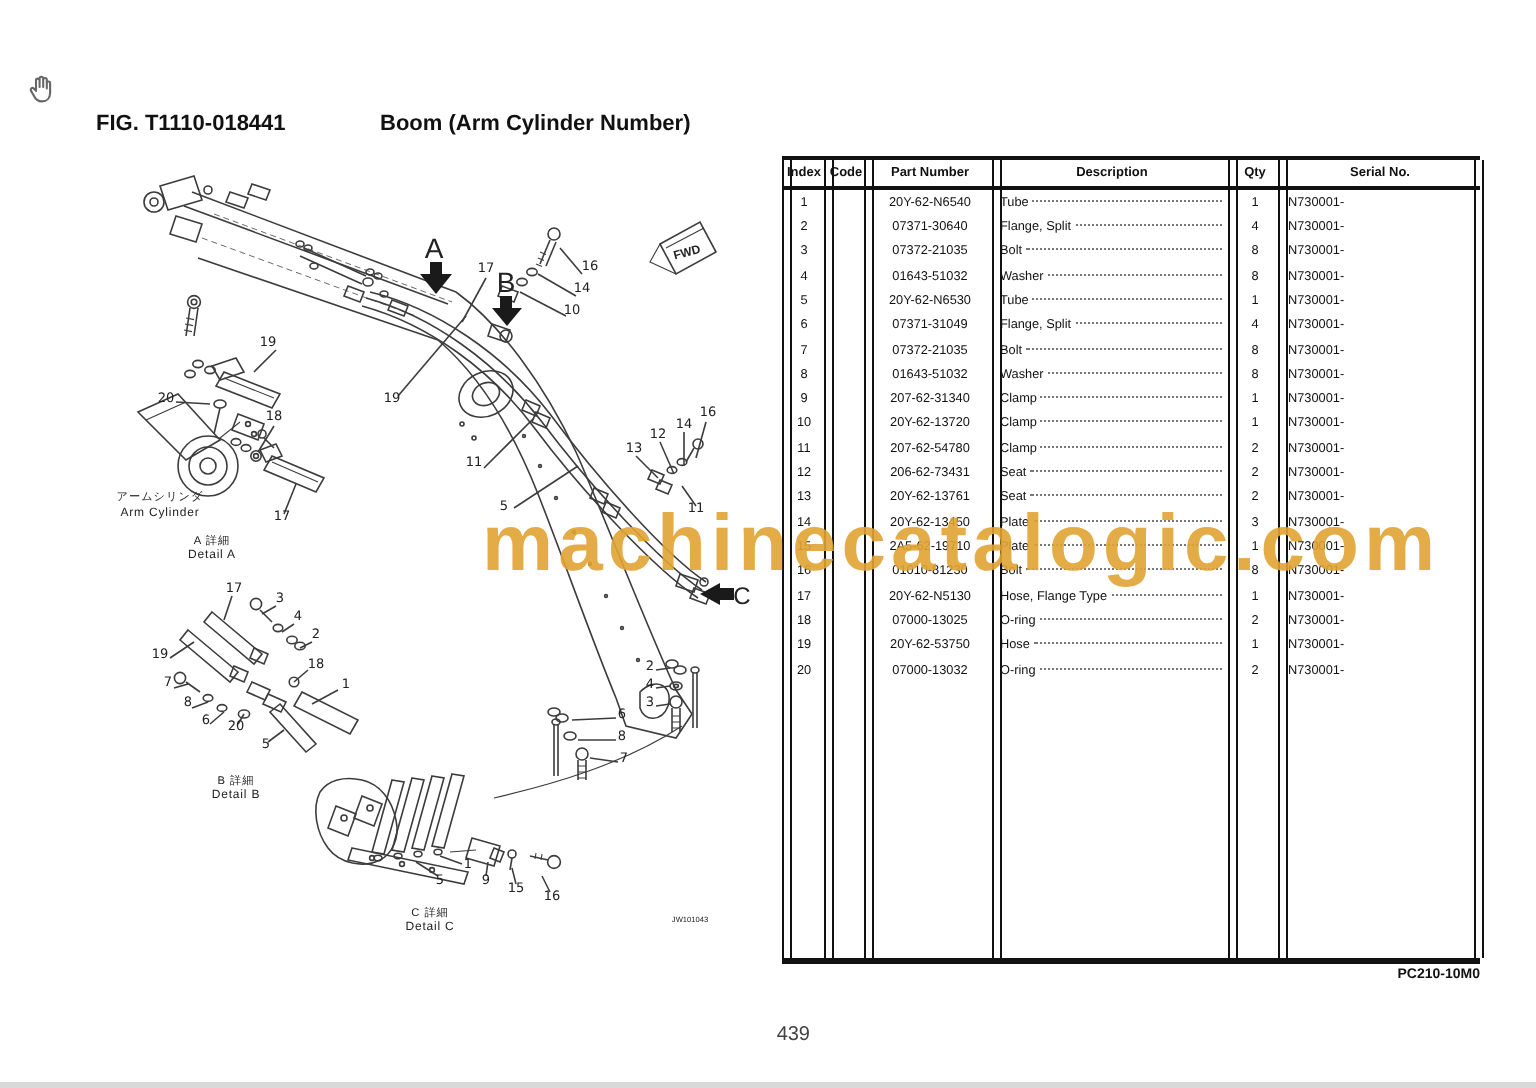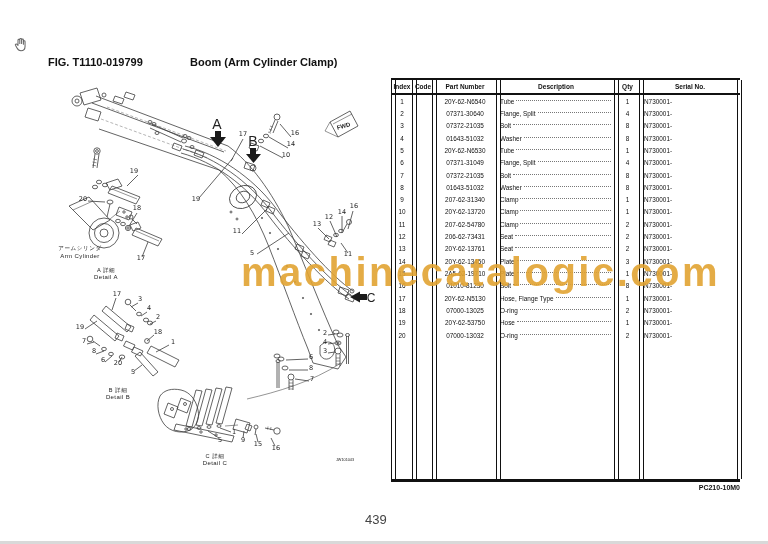--- a/index.html
+++ b/index.html
@@ -40,36 +40,36 @@
   .c1{width:20px;text-align:center}
   .c2{width:64px;text-align:center}
   .c3{width:118px;display:flex;align-items:center;padding-left:3px;box-sizing:border-box}
   .c4{width:25px;text-align:center}
   .c5{width:100px;padding-left:4px;box-sizing:border-box;text-align:left}
   .thead .c3{display:block;text-align:center;padding-left:0}
   .dots{flex:1;border-bottom:1px dotted #777;margin:0 4px 2px 2px;height:55%}
 
   .model-no{position:absolute;left:655px;top:484px;width:85px;text-align:right;
             font-size:7px;font-weight:bold}
-  .page-no{position:absolute;left:365px;top:512px;width:40px;text-align:left;
-           font-size:13px;color:#444}
+  .page-no{position:absolute;left:365px;top:512px;width:40px;text-align:right;
+           font-size:10px;color:#444}
 
   .watermark{position:absolute;left:241px;top:250px;font-size:40px;font-weight:bold;
              letter-spacing:2.5px;white-space:nowrap;z-index:9;pointer-events:none}
   .bottom-strip{position:absolute;left:0;bottom:0;width:768px;height:3px;background:#d9d9d9}
 </style>
 </head>
 <body>
 
 <svg class="hand" viewBox="0 0 24 24">
   <path d="M8 12V5.6a1.2 1.2 0 0 1 2.4 0V10 M10.4 10V4.4a1.2 1.2 0 0 1 2.4 0V10 M12.8 10V5.2a1.2 1.2 0 0 1 2.4 0v5.6 M15.2 11V7.4a1.1 1.1 0 0 1 2.2 0V14c0 3.4-2.2 5.6-5.4 5.6-2.6 0-4.3-1.4-5.3-3.6L4.6 12.4c-.6-1.2.9-2.3 1.9-1.4l1.5 1.6" fill="#fff" stroke="#666" stroke-width="1.4" stroke-linecap="round" stroke-linejoin="round"></path>
 </svg>
 
-<div class="fig-no">FIG. T1110-019799</div>
-<div class="fig-title">Boom (Arm Cylinder Clamp)</div>
+<div class="fig-no">FIG. T1110-018441</div>
+<div class="fig-title">Boom (Arm Cylinder Number)</div>
 
 <svg class="diagram" viewBox="0 0 768 544">
 
   <g>
     <circle cx="77" cy="101" r="5"></circle>
       <circle cx="77" cy="101" r="2"></circle>
     <path d="M80,93 L97,88 L101,100 L84,105 Z"></path>
     <path d="M88,108 L101,112 L98,121 L85,117 Z"></path>
     <path d="M115,96 l9,3 -2,5 -9,-3 z"></path>
       <path d="M126,92 l9,3 -2,5 -9,-3 z"></path>

